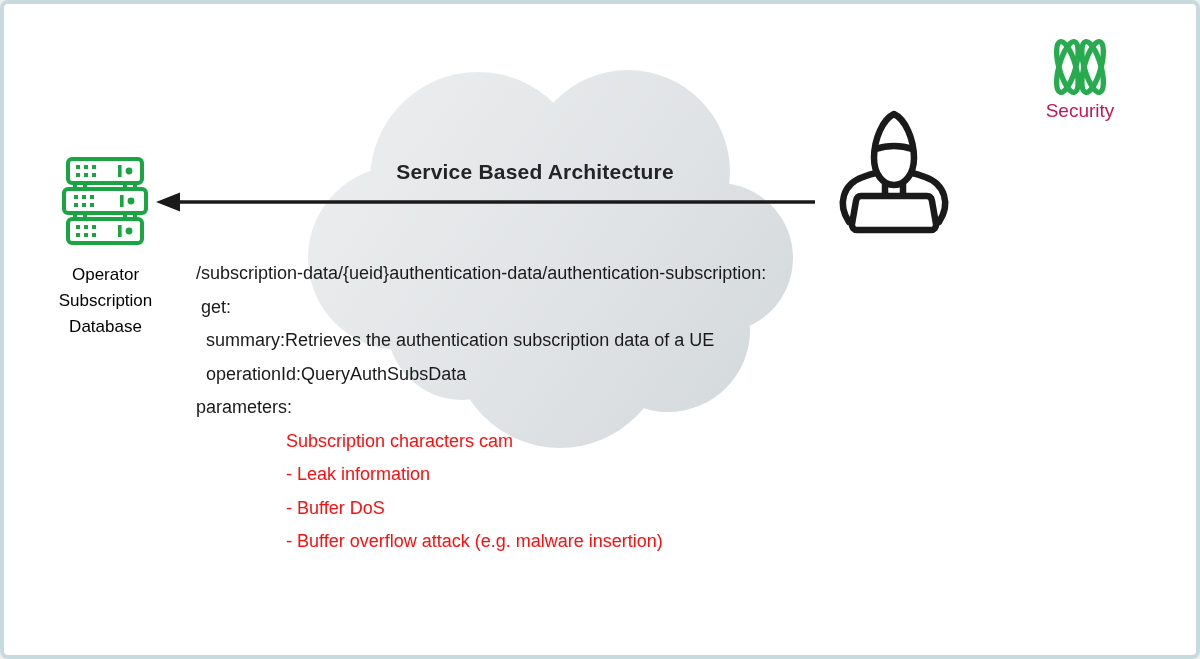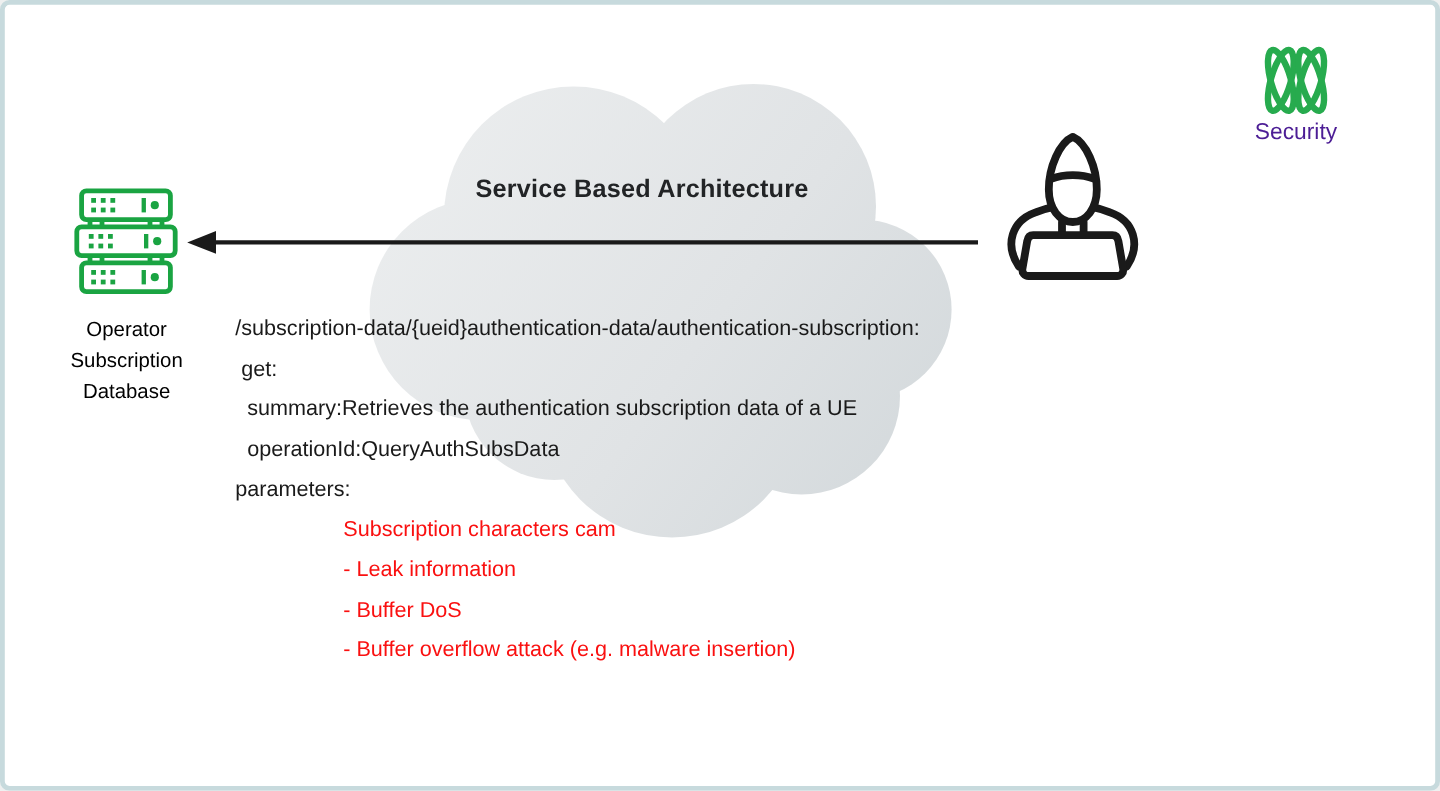--- a/index.html
+++ b/index.html
@@ -20,21 +20,21 @@
     box-sizing: border-box;
   }
   .layer { position: absolute; inset: 0; width: 1200px; height: 659px; pointer-events: none; }
 
   
   #cloud-svg { position: absolute; left: 0; top: 0; }
 
   
   .sba-title {
     position: absolute;
-    left: 330px; top: 146px; width: 410px;
+    left: 330px; top: 160px; width: 410px;
     text-align: center;
     font-size: 21px; font-weight: 700;
     color: #222426;
     letter-spacing: 0.2px;
   }
 
   
   #arrow-svg { position: absolute; left: 0; top: 0; }
 
   
@@ -47,21 +47,21 @@
     line-height: 26px;
   }
 
   
   .hacker-icon { position: absolute; left: 833px; top: 106px; }
 
   
   .brand { position: absolute; left: 985px; top: 32px; width: 190px; text-align: center; }
   .brand .mark { display: block; margin: 0 auto; }
   .brand .company { font-size: 21px; font-weight: 700; color: #2e2e2e; line-height: 24px; margin-top: 2px; }
-  .brand .division { font-size: 19px; font-weight: 400; color: #4c1d95; line-height: 22px; }
+  .brand .division { font-size: 19px; font-weight: 400; color: #be185d; line-height: 22px; }
 
   
   .code-block {
     position: absolute; left: 196px; top: 257px;
     font-family: Liberation Sans, sans-serif;
     font-size: 18px;
     line-height: 33.5px;
     color: #1a1a1a;
   }
   .code-line { white-space: pre; }

